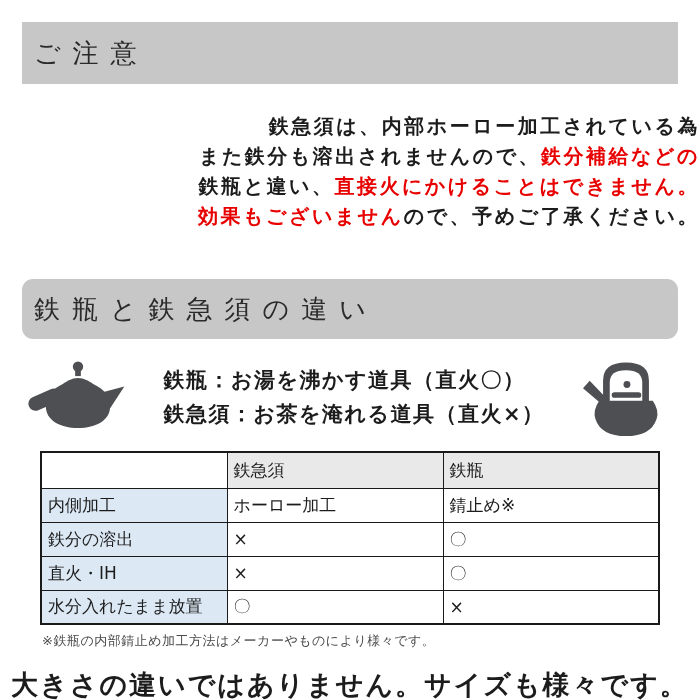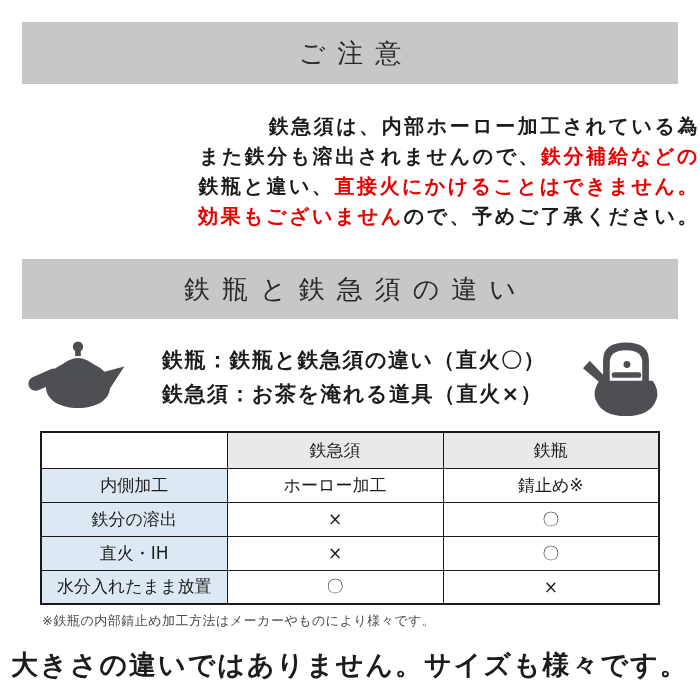--- a/index.html
+++ b/index.html
@@ -15,55 +15,55 @@
   *{margin:0;padding:0;box-sizing:border-box;}
   html,body{background:#ffffff;}
   body{
     width:700px;height:700px;overflow:hidden;
     font-family:"DejaVu Sans","Liberation Sans",sans-serif;
     color:var(--text-black);
   }
   .banner{
     margin:0 22px;height:62px;
     background:var(--banner-bg);
-    display:flex;align-items:center;justify-content:center;
+    display:flex;align-items:center;justify-content:flex-start;
   }
   .banner-top{margin-top:22px;}
   .banner-title{
     font-family:"DejaVu Serif","Liberation Serif",serif;
     font-size:26px;color:#2a2a2a;
     letter-spacing:12px;text-indent:12px;
     white-space:nowrap;
   }
   .notice-paragraph{
     margin-top:27px;text-align:right;
     font-size:20px;line-height:30px;letter-spacing:2.5px;
     font-weight:bold;
   }
   .notice-line{white-space:nowrap;}
   .red{color:var(--red-text);}
-  .banner-diff{margin-top:28px;height:60px;}
+  .banner-diff{margin-top:48px;height:60px;border-radius:11px;}
   .tools-row{
     margin:14px 26px 0 26px;height:88px;
     display:flex;align-items:center;justify-content:space-between;
   }
   .tool-icon{flex:0 0 auto;}
   .tools-text{
     font-size:21px;line-height:34px;letter-spacing:1.5px;
     font-weight:bold;white-space:nowrap;text-align:left;
   }
   table.compare{
     margin:10px 0 0 40px;width:618px;
     border-collapse:collapse;table-layout:fixed;
     font-size:17px;
   }
   table.compare td,table.compare th{
     border:1.5px solid var(--border-black);
     height:34px;padding:2px 6px;
-    font-weight:normal;text-align:center;vertical-align:middle;
+    font-weight:normal;text-align:left;vertical-align:middle;
   }
   table.compare{border:2px solid var(--border-black);}
   table.compare .col-label{width:186px;}
   table.compare .col-kyusu{width:216px;}
   table.compare .col-tetsubin{width:216px;}
   tr.head-row th{background:var(--table-header-bg);height:36px;}
   tr.head-row th.blank{background:#ffffff;}
   td.row-label{
     background:var(--table-label-bg);
     text-align:left;padding-left:8px;
@@ -105,21 +105,21 @@
         <path d="M78,38 L104,31 L89,54 Z"></path>
         <path d="M55,26 C75,26 89,37 89,52 C89,67 74,75 55,75 C36,75 21,67 21,52 C21,37 35,26 55,26 Z"></path>
         <path d="M36,31 Q55,13 74,31 L74,34 L36,34 Z"></path>
         <rect x="52" y="12" width="6" height="8"></rect>
         <circle cx="55" cy="10" r="5.5"></circle>
       </g>
     </svg>
   </span>
 
   <div class="tools-text">
-    <div>鉄瓶：鉄瓶と鉄急須の違い（直火〇）</div>
+    <div>鉄瓶：お湯を沸かす道具（直火〇）</div>
     <div>鉄急須：お茶を淹れる道具（直火×）</div>
   </div>
 
   <span class="tool-icon">
     <svg width="96" height="86" viewBox="0 0 100 90" aria-hidden="true">
       <path d="M26,54 L26,30 Q26,11 50,11 Q74,11 74,30 L74,54 Z" fill="var(--icon-gray)"></path>
       <path d="M33,54 L33,32 Q33,19 50,19 Q67,19 67,32 L67,54 Z" fill="#ffffff"></path>
       <g fill="var(--icon-gray)">
         <rect x="35" y="42" width="31" height="6" rx="3"></rect>
         <circle cx="51" cy="34" r="3.6"></circle>

